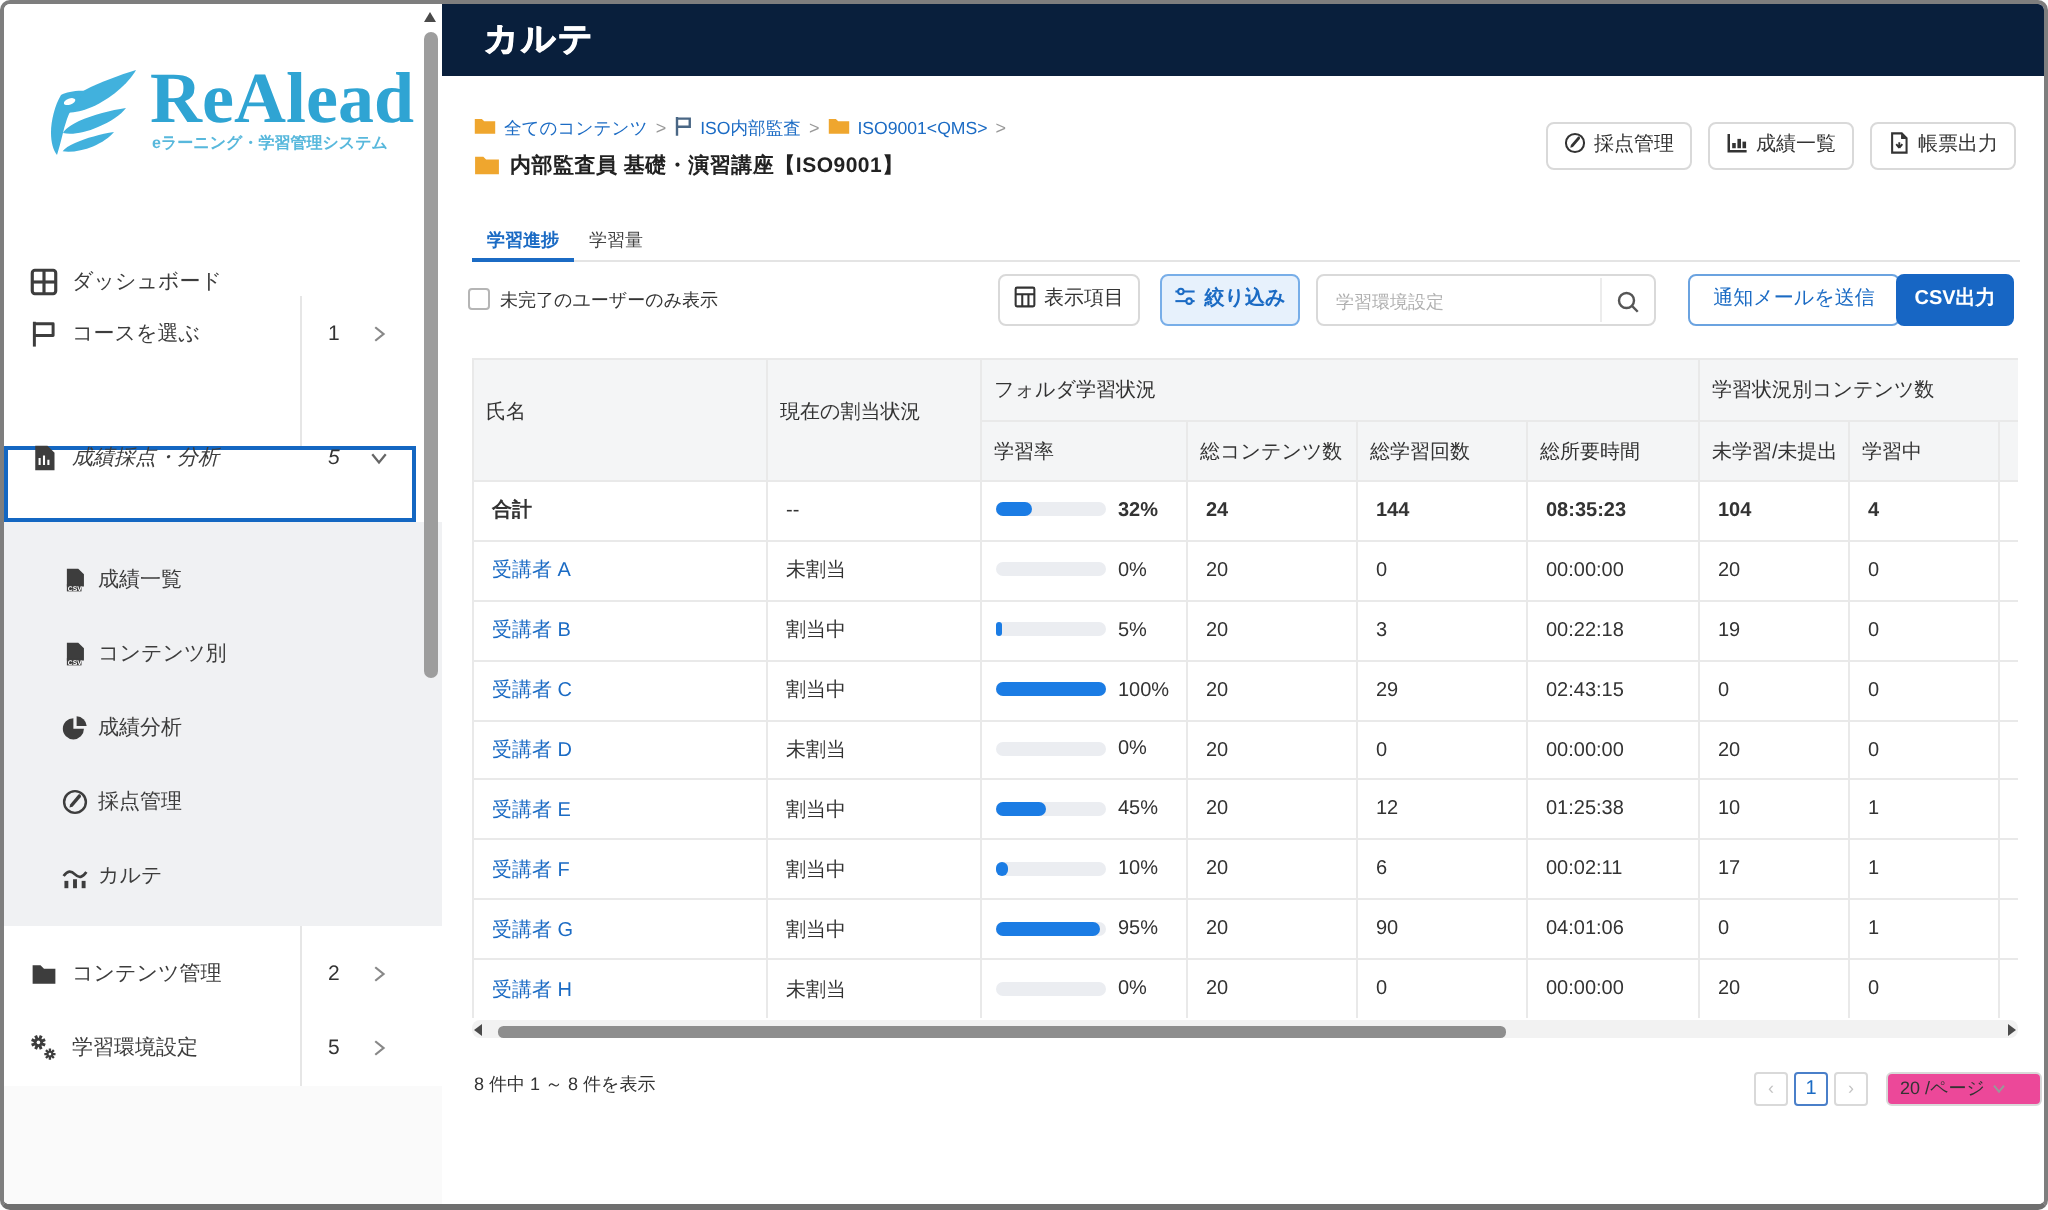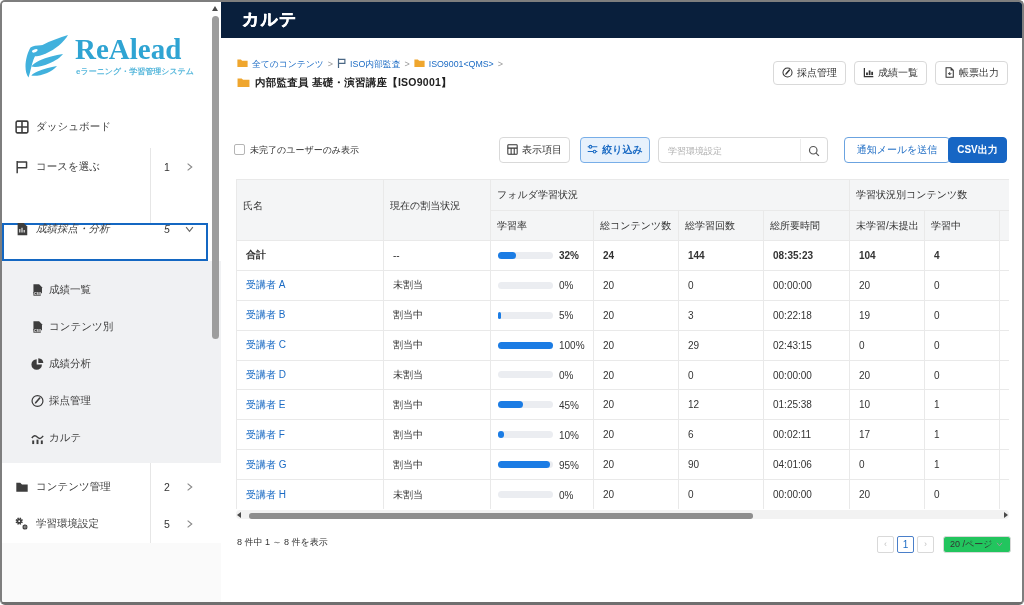--- a/index.html
+++ b/index.html
@@ -3,21 +3,21 @@
 <meta charset="utf-8">
 <style>
 * { margin:0; padding:0; box-sizing:border-box; }
 html,body { width:1024px; height:605px; background:#fff; }
 body { font-family:"Liberation Sans", sans-serif; }
 .page { position:relative; width:1024px; height:605px; border:2px solid #7e7e7e; border-bottom:3px solid #6f6f6f; border-radius:5px; background:#fff; overflow:hidden; }
 
 
 .sidebar { position:absolute; left:0; top:0; width:219px; height:601px; background:#fff; }
 .logo-icon { position:absolute; left:21px; top:32px; }
-.logo-text { position:absolute; left:73px; top:33px; font-family:"Liberation Serif", serif; font-weight:bold; font-size:29px; line-height:28px; color:#2fa4d3; }
+.logo-text { position:absolute; left:73px; top:33px; font-family:"Liberation Serif", serif; font-weight:bold; font-size:36px; line-height:28px; color:#2fa4d3; }
 .logo-sub { position:absolute; left:74px; top:64px; font-size:8px; color:#58b8dc; font-weight:bold; letter-spacing:0px; white-space:nowrap; }
 .menu-item { position:absolute; left:0; width:219px; height:37px; }
 .menu-item .mi-icon { position:absolute; left:13px; top:50%; transform:translateY(-50%); width:14px; height:14px; }
 .menu-item .mi-label { position:absolute; left:34px; top:50%; transform:translateY(-50%); font-size:10.5px; color:#3d3d3d; white-space:nowrap; }
 .menu-item .mi-count { position:absolute; left:162px; top:50%; transform:translateY(-50%); font-size:10.5px; color:#333; }
 .menu-item .mi-arrow { position:absolute; left:183px; top:50%; transform:translateY(-50%); width:9px; height:9px; }
 .sb-divider { position:absolute; left:148px; width:1px; background:#e6e6e6; }
 .selected-box { position:absolute; left:0px; top:221px; width:206px; height:38px; border:2px solid #1467c2; background:#fff; }
 .submenu { position:absolute; left:0; top:259px; width:219px; height:202px; background:#f0f1f3; }
 .sub-item { position:absolute; left:0; width:219px; height:37px; }
@@ -85,21 +85,21 @@
 .hscroll { position:absolute; left:15px; top:508px; width:773px; height:9px; background:#f2f2f2; border-radius:4px; }
 .hs-thumb { position:absolute; left:13px; top:3px; width:504px; height:5.5px; background:#8e8e8e; border-radius:2.75px; }
 .hs-left { position:absolute; left:1px; top:2px; width:0; height:0; border-top:3px solid transparent; border-bottom:3px solid transparent; border-right:4px solid #4a4a4a; }
 .hs-right { position:absolute; right:1px; top:2px; width:0; height:0; border-top:3px solid transparent; border-bottom:3px solid transparent; border-left:4px solid #4a4a4a; }
 
 
 .count-info { position:absolute; left:16px; top:534px; font-size:9px; color:#333; }
 .pager { position:absolute; top:534px; left:656px; height:17px; white-space:nowrap; }
 .pg { display:inline-block; width:17px; height:17px; line-height:15px; text-align:center; border:1px solid #d9d9d9; border-radius:2px; background:#fff; color:#c3c3c3; font-size:9px; vertical-align:top; margin-right:3px; }
 .pg.cur { border-color:#4a7fc9; color:#1b6bc4; font-size:10px; }
-.pg-size { display:inline-block; width:68px; height:17px; line-height:15px; border:1px solid #d9d9d9; border-radius:3px; background:#22c55e; color:#333; font-size:9px; padding:0 0 0 6px; margin-left:6px; vertical-align:top; }
+.pg-size { display:inline-block; width:78px; height:17px; line-height:15px; border:1px solid #d9d9d9; border-radius:3px; background:#ec4899; color:#333; font-size:9px; padding:0 0 0 6px; margin-left:6px; vertical-align:top; }
 .note { position:absolute; left:16px; top:567px; font-size:9px; color:#595959; }
 </style>
 </head>
 <body>
 <div class="page">
 
   <div class="sidebar">
     <svg class="logo-icon" width="46" height="44" viewBox="0 0 46 44">
       <g fill="#41b1dd">
         <path d="M45 1 C37 3.5 27 7 19.5 11 C13 14.5 8.5 18 7 21.5 C10 23 16 22.5 23 19.5 C32 15.5 41 8 45 1 Z"></path>
@@ -108,21 +108,21 @@
         <path d="M7.5 13.5 C4.5 18.5 2.5 26 2.5 32.5 C2.5 37 3.5 41 5.5 43.5 C7.5 37.5 8.5 31 10.5 25.5 C12.8 19.3 16 15 21 11.5 C15.5 11 10.5 11.8 7.5 13.5 Z"></path>
       </g>
       <ellipse cx="11.8" cy="16.8" rx="3" ry="1.5" fill="#fff" transform="rotate(-20 11.8 16.8)"></ellipse>
     </svg>
     <div class="logo-text">ReAlead</div>
     <div class="logo-sub">eラーニング・学習管理システム</div>
 
     <div class="sb-divider" style="top:146px; height:75px;"></div>
     <div class="sb-divider" style="top:461px; height:80px;"></div>
 
-    <div class="menu-item" style="top:106px;">
+    <div class="menu-item" style="top:120px;">
       <svg class="mi-icon" viewBox="0 0 16 16">
           <rect x="1.3" y="1.3" width="13.4" height="13.4" rx="1.5" fill="none" stroke="#3d3d3d" stroke-width="1.8"></rect>
           <line x1="1.3" y1="8" x2="14.7" y2="8" stroke="#3d3d3d" stroke-width="1.8"></line>
           <line x1="8" y1="1.3" x2="8" y2="14.7" stroke="#3d3d3d" stroke-width="1.8"></line>
         </svg>
       <span class="mi-label">ダッシュボード</span>
     </div>
     <div class="menu-item" style="top:146px;">
       <svg class="mi-icon" viewBox="0 0 16 16">
           <path d="M2.5 1 V15.2" stroke="#3d3d3d" stroke-width="1.7"></path>
@@ -267,20 +267,24 @@
             <rect x="8.3" y="5" width="2.6" height="6.8" fill="#333"></rect>
             <rect x="12" y="7" width="2.6" height="4.8" fill="#333"></rect>
           </svg>成績一覧</span>
       <span class="btn-plain"><svg width="11" height="11" viewBox="0 0 16 16">
             <path d="M3 1 H10 L13.5 4.5 V15 H3 Z" fill="none" stroke="#333" stroke-width="1.5"></path>
             <path d="M9.5 1 V5 H13.5 Z" fill="#333"></path>
             <path d="M8.2 7.5 v3 M8.2 11.5 l-2.2-2.6 M8.2 11.5 l2.2-2.6" stroke="#333" stroke-width="1.4" fill="none"></path>
           </svg>帳票出力</span>
     </div>
 
+    <div class="tabs">
+      <span class="tab active">学習進捗</span>
+      <span class="tab t2">学習量</span>
+    </div>
 
     <div class="filter-row">
       <span class="chk"></span>
       <span class="chk-label">未完了のユーザーのみ表示</span>
       <span class="fbtn" id="btn-cols"><svg width="11" height="11" viewBox="0 0 16 16">
             <rect x="1.2" y="1.2" width="13.6" height="13.6" rx="1" fill="none" stroke="#333" stroke-width="1.5"></rect>
             <line x1="1.2" y1="6" x2="14.8" y2="6" stroke="#333" stroke-width="1.5"></line>
             <line x1="6" y1="6" x2="6" y2="14.8" stroke="#333" stroke-width="1.5"></line>
             <line x1="10.5" y1="6" x2="10.5" y2="14.8" stroke="#333" stroke-width="1.5"></line>
           </svg>表示項目</span>

